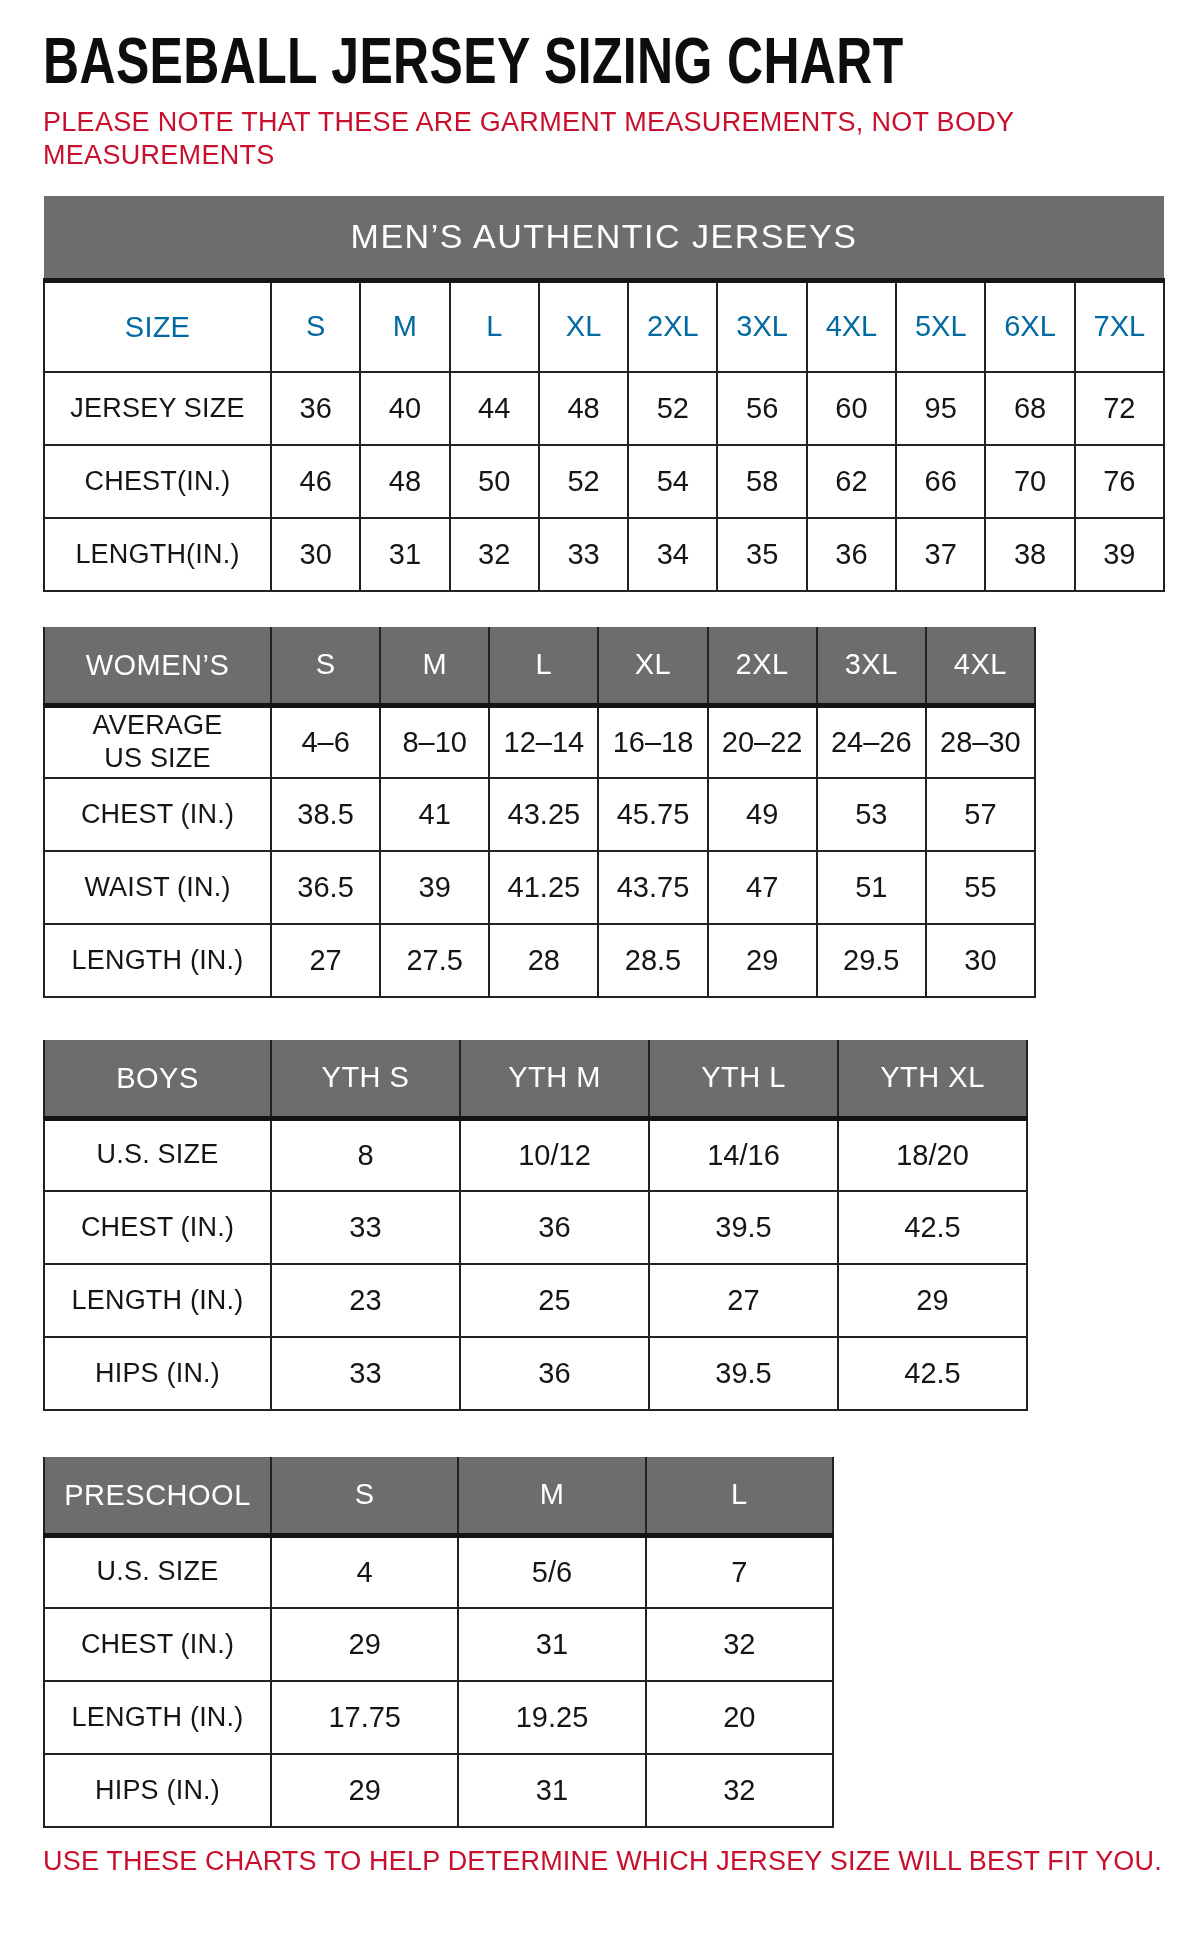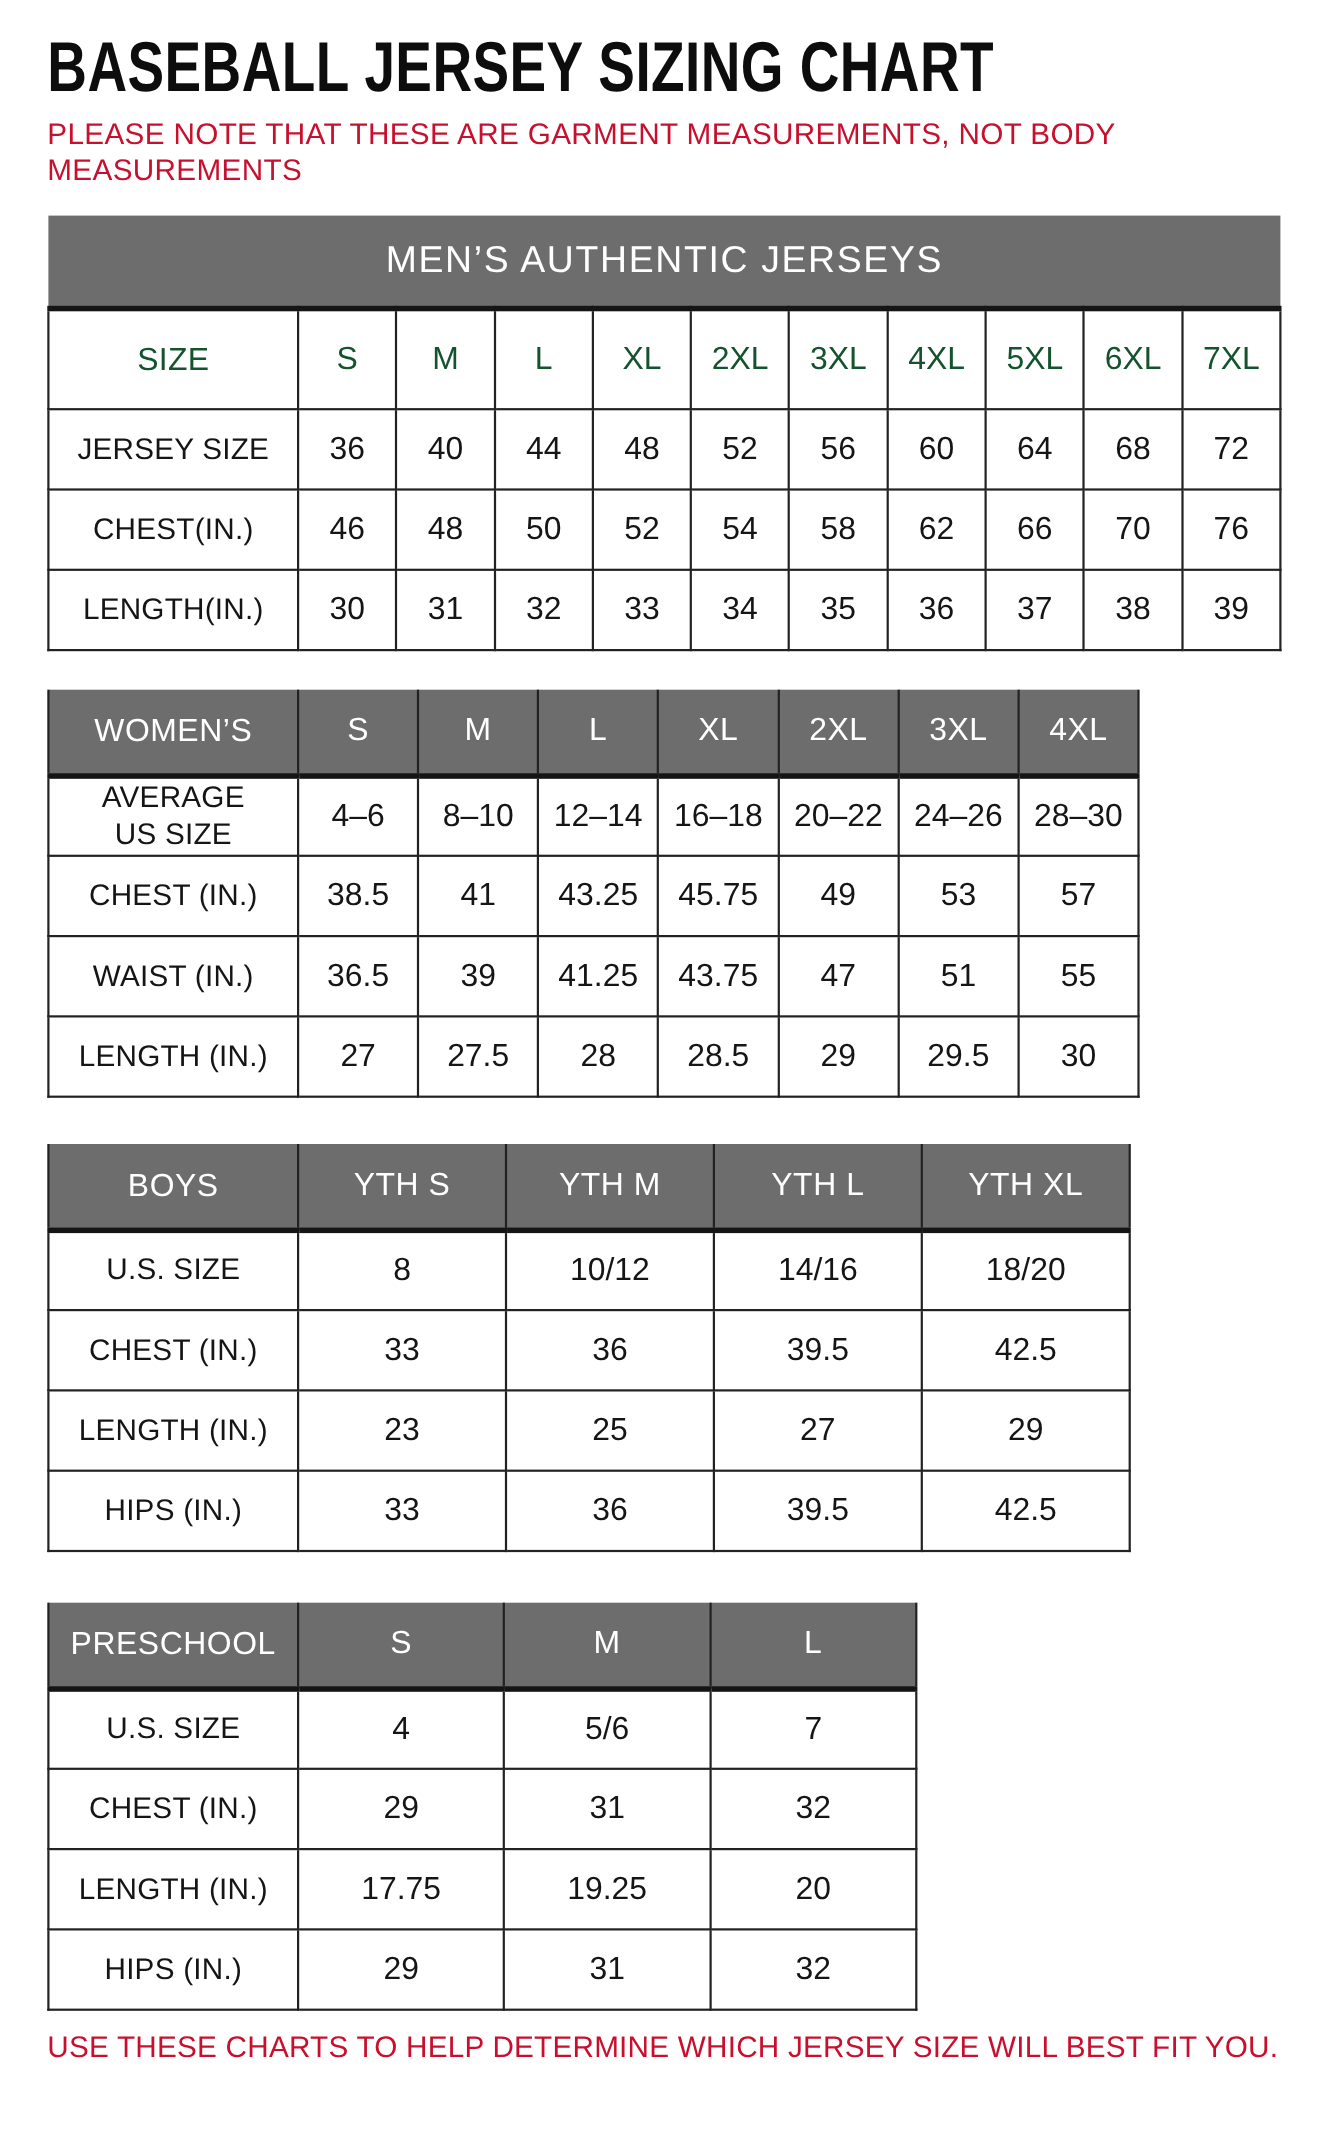--- a/index.html
+++ b/index.html
@@ -72,21 +72,21 @@
   tr.gray-header td{
     background:var(--header-gray,#6d6d6d);
     color:#ffffff;
     font-size:29px;
     border-top:0;
     border-bottom:5px solid #151515;
     letter-spacing:0.5px;
   }
   tr.plain-header td{
     background:#ffffff;
-    color:#14532d;
+    color:#0369a1;
     font-size:29px;
   }
   td.lbl{
     font-size:27px;
     line-height:1.25;
     white-space:pre-line;
     letter-spacing:0.2px;
   }
   td.val{font-size:29px;}
   .footer{
@@ -142,21 +142,21 @@
           </tr>
           <tr class="data-row">
             <td class="lbl">JERSEY SIZE</td>
             <td class="val">36</td>
             <td class="val">40</td>
             <td class="val">44</td>
             <td class="val">48</td>
             <td class="val">52</td>
             <td class="val">56</td>
             <td class="val">60</td>
-            <td class="val">64</td>
+            <td class="val">95</td>
             <td class="val">68</td>
             <td class="val">72</td>
           </tr>
           <tr class="data-row">
             <td class="lbl">CHEST(IN.)</td>
             <td class="val">46</td>
             <td class="val">48</td>
             <td class="val">50</td>
             <td class="val">52</td>
             <td class="val">54</td>

